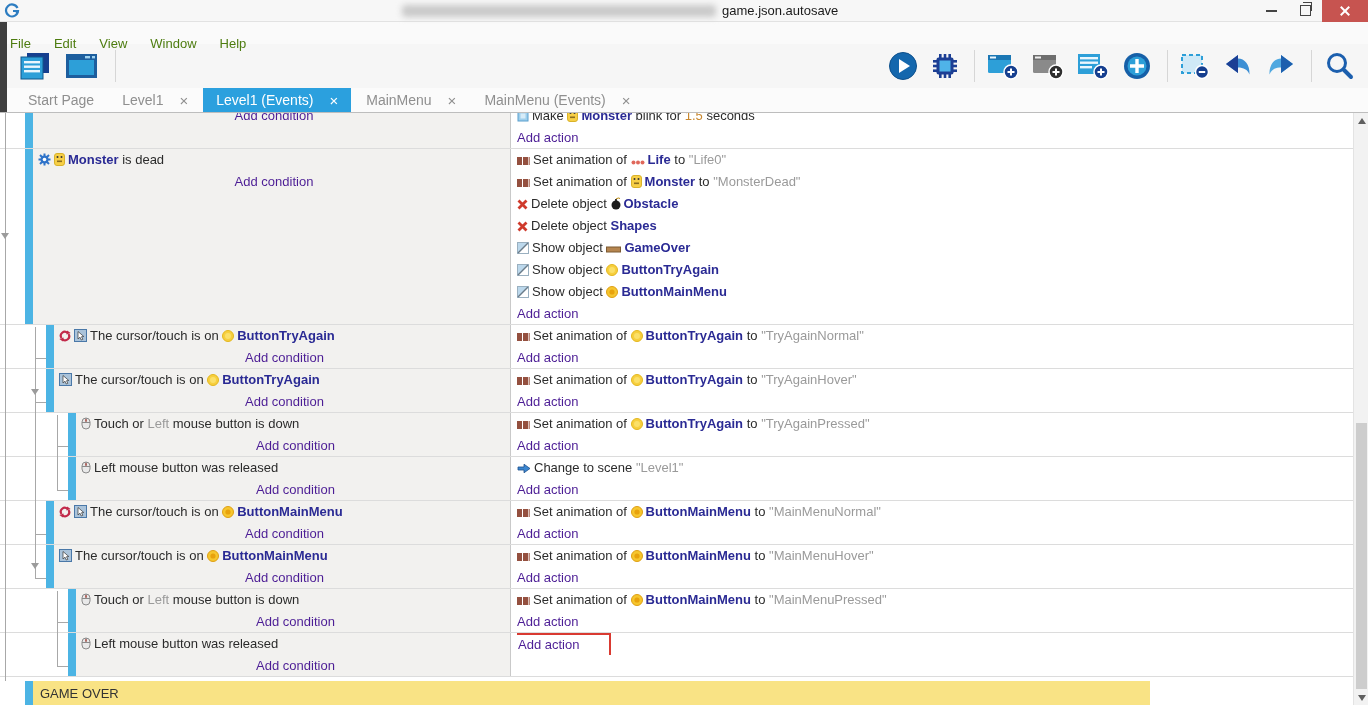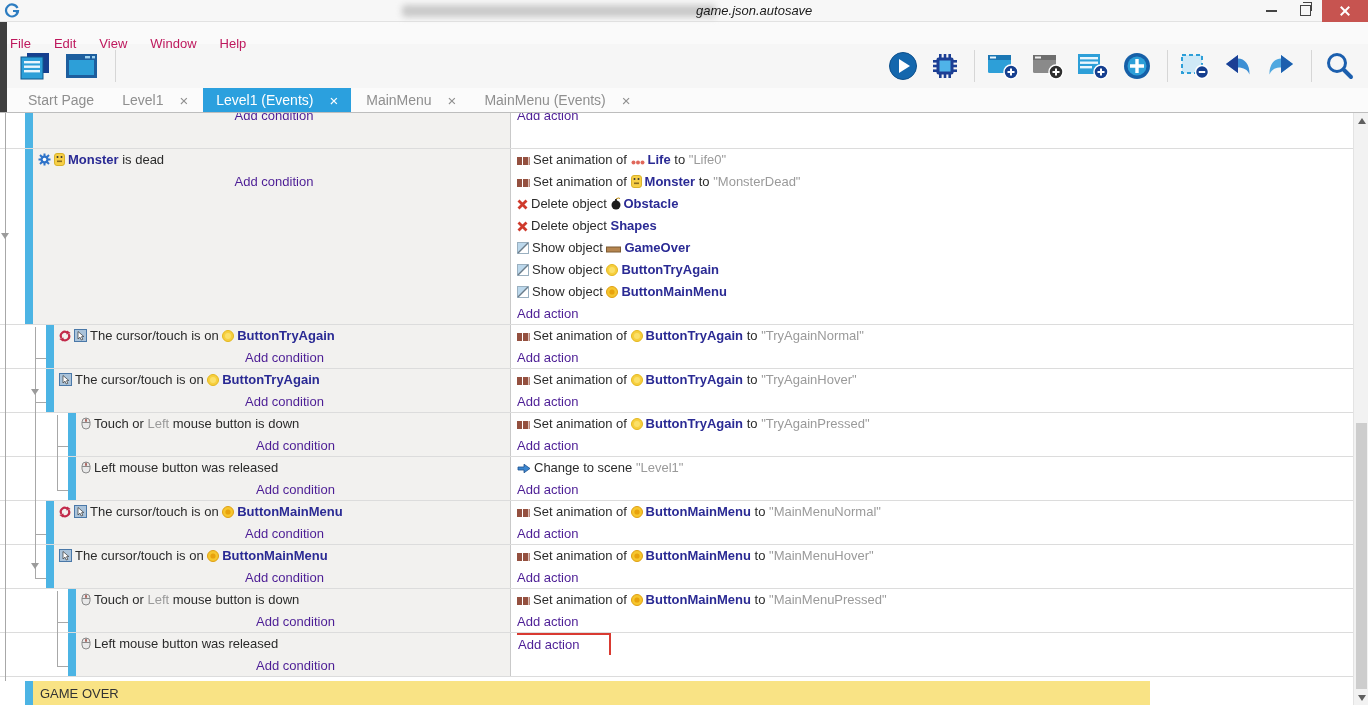--- a/index.html
+++ b/index.html
@@ -2,33 +2,33 @@
 <html><head>
 <meta charset="utf-8">
 <style>
   html,body{margin:0;padding:0;background:#fff;}
   .window{position:relative;width:1368px;height:705px;background:#fff;overflow:hidden;
           font-family:"Liberation Sans",sans-serif;color:#222;}
   
   .titlebar{height:22px;background:#f7f7f7;border-bottom:1px solid #e2e2e2;display:flex;align-items:center;box-sizing:border-box;}
   .logo{margin-left:4px;display:flex;align-items:center;}
   .title-blur{position:absolute;left:402px;top:5px;width:314px;height:12px;background:#c9c9c9;border-radius:3px;filter:blur(3px);}
-  .title-text{position:absolute;left:696px;top:3px;font-size:13px;color:#1a1a1a;font-style:italic;}
+  .title-text{position:absolute;left:722px;top:3px;font-size:13px;color:#1a1a1a;}
   .win-controls{margin-left:auto;display:flex;height:22px;}
   .win-btn{width:34px;height:22px;display:flex;align-items:center;justify-content:center;}
   .min-glyph{width:11px;height:2px;background:#444;}
   .restore-glyph{position:relative;width:9px;height:9px;border:1px solid #444;background:#f7f7f7;}
   .restore-glyph::before{content:"";position:absolute;left:2px;top:-4px;width:8px;height:8px;border:1px solid #444;border-left:none;border-bottom:none;}
   .close-btn{width:46px;background:#c75450;}
   .close-glyph{position:relative;width:10px;height:10px;}
   .close-glyph::before,.close-glyph::after{content:"";position:absolute;left:4px;top:-1px;width:2px;height:12px;background:#fff;}
   .close-glyph::before{transform:rotate(45deg);} .close-glyph::after{transform:rotate(-45deg);}
   
   .menubar{height:22px;background:#fafafa;display:flex;align-items:center;gap:23px;padding-left:10px;font-size:13px;}
-  .menu-item{color:#be185d;margin-top:20px;}
+  .menu-item{color:#4d7c0f;margin-top:20px;}
   .left-sliver{position:absolute;left:0;top:22px;width:7px;height:90px;background:#3f3f3f;}
   
   .toolbar{height:44px;background:#f6f6f6;display:flex;align-items:center;padding-left:14px;box-sizing:border-box;}
   .tool-btn{display:flex;align-items:center;justify-content:center;padding:2px 5px;}
   .tool-sep{width:1px;height:32px;background:#d6d6d6;margin:0 7px;}
   .tool-spacer{flex:1;}
   .toolbar-right{display:flex;align-items:center;margin-right:6px;}
   
   .tabbar{height:24px;background:#fbfbfb;display:flex;align-items:stretch;font-size:14px;padding-left:15px;}
   .tab{display:flex;align-items:center;padding:0 13px;color:#8f8f8f;margin-right:2px;white-space:nowrap;}
@@ -242,20 +242,29 @@
         <div class="event-row" style="height: 36px; width: 1353px;">
           <div class="gutter" style="width: 25px;"></div>
           <div class="bar"></div>
           <div class="cond" style="width: 478px;">
             <div class="stack clip">
               <div class="line placeholder">Add condition</div>
             </div>
           </div>
           <div class="act">
             <div class="stack clip">
+              <div class="line"><span class="ic"><svg width="12" height="12">
+                    <rect x="1" y="1" width="10" height="10" fill="#9ecfec" stroke="#5b9fce"></rect>
+                    <rect x="3.5" y="3.5" width="5" height="5" fill="#d7ecf8"></rect>
+                  </svg></span><span class="tx">Make </span><span class="ic"><svg width="11" height="13">
+                    <rect x="0.5" y="0.5" width="10" height="12" rx="2.5" fill="#f7cf46" stroke="#d9b22a"></rect>
+                    <circle cx="3.5" cy="4" r="1" fill="#333"></circle>
+                    <circle cx="7.5" cy="4" r="1" fill="#333"></circle>
+                    <rect x="3" y="7.5" width="5" height="1.6" fill="#8a6d1f"></rect>
+                  </svg></span><span class="obj">Monster</span><span class="tx"> blink for </span><span class="num">1.5</span><span class="tx"> seconds</span></div>
               <div class="line"><span class="placeholder">Add action</span></div>
             </div>
           </div>
         </div>
         <div class="event-row" style="height: 176px; width: 1353px;">
           <div class="gutter" style="width: 25px;"></div>
           <div class="bar"></div>
           <div class="cond" style="width: 478px;">
             <div class="stack">
               <div class="line"><span class="ic"><svg width="13" height="13">

